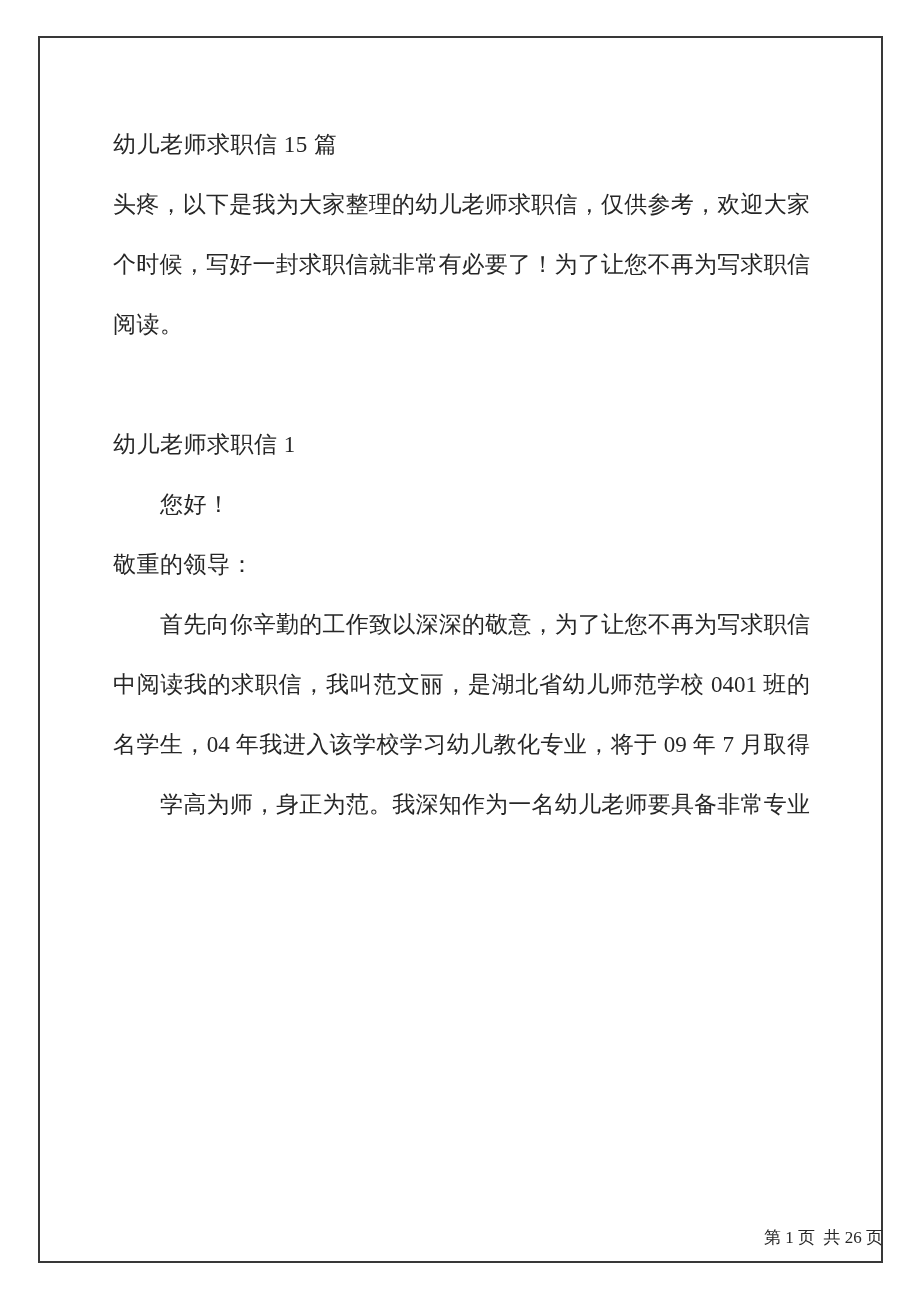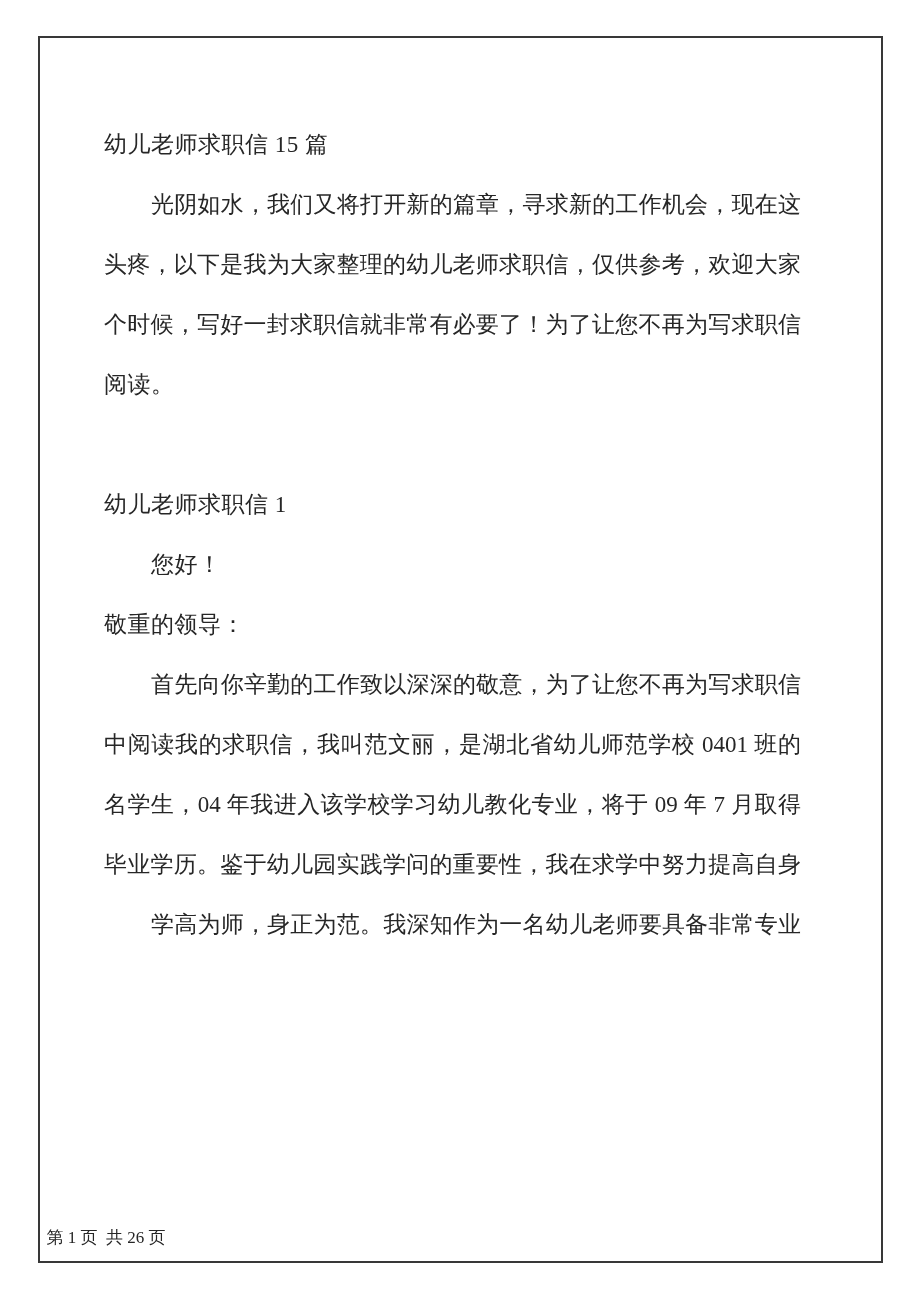--- a/index.html
+++ b/index.html
@@ -20,21 +20,21 @@
     left: 38px;
     top: 36px;
     width: 845px;
     height: 1227px;
     border: 2px solid #383838;
     box-sizing: border-box;
     background: #ffffff;
   }
   .doc-lines {
     position: absolute;
-    left: 104px;
+    left: 113px;
     top: 115px;
     width: 697px;
   }
   .line {
     height: 60px;
     line-height: 60px;
     font-size: 23px;
     white-space: nowrap;
     overflow: hidden;
     text-align: left;
@@ -50,44 +50,42 @@
     padding-left: 47px;
   }
   .line.blank {
     
   }
   .page-footer {
     position: absolute;
     left: 38px;
     top: 1196px;
     width: 845px;
-    text-align: left;
+    text-align: right;
     font-size: 17px;
     line-height: 28px;
     color: #262626;
     white-space: pre;
   }
 </style>
 </head>
 <body>
 
 <div class="page-border"></div>
 
 <div class="doc-lines">
     <div class="line">幼儿老师求职信 15 篇</div>
-    <div class="line indent justify">光阴如水，我们又将打开新的篇章，寻求新的工作机会，现在这</div>
     <div class="line justify">头疼，以下是我为大家整理的幼儿老师求职信，仅供参考，欢迎大家</div>
     <div class="line justify">个时候，写好一封求职信就非常有必要了！为了让您不再为写求职信</div>
     <div class="line">阅读。</div>
     <div class="line blank"></div>
     <div class="line">幼儿老师求职信 1</div>
     <div class="line indent">您好！</div>
     <div class="line">敬重的领导：</div>
     <div class="line indent justify">首先向你辛勤的工作致以深深的敬意，为了让您不再为写求职信</div>
     <div class="line justify">中阅读我的求职信，我叫范文丽，是湖北省幼儿师范学校 0401 班的一</div>
     <div class="line justify">名学生，04 年我进入该学校学习幼儿教化专业，将于 09 年 7 月取得</div>
-    <div class="line justify">毕业学历。鉴于幼儿园实践学问的重要性，我在求学中努力提高自身</div>
     <div class="line indent justify">学高为师，身正为范。我深知作为一名幼儿老师要具备非常专业</div>
   </div>
 
 <div class="page-footer">
   <span>第 1 页  共 26 页</span>
 </div>
 
 </body></html>

